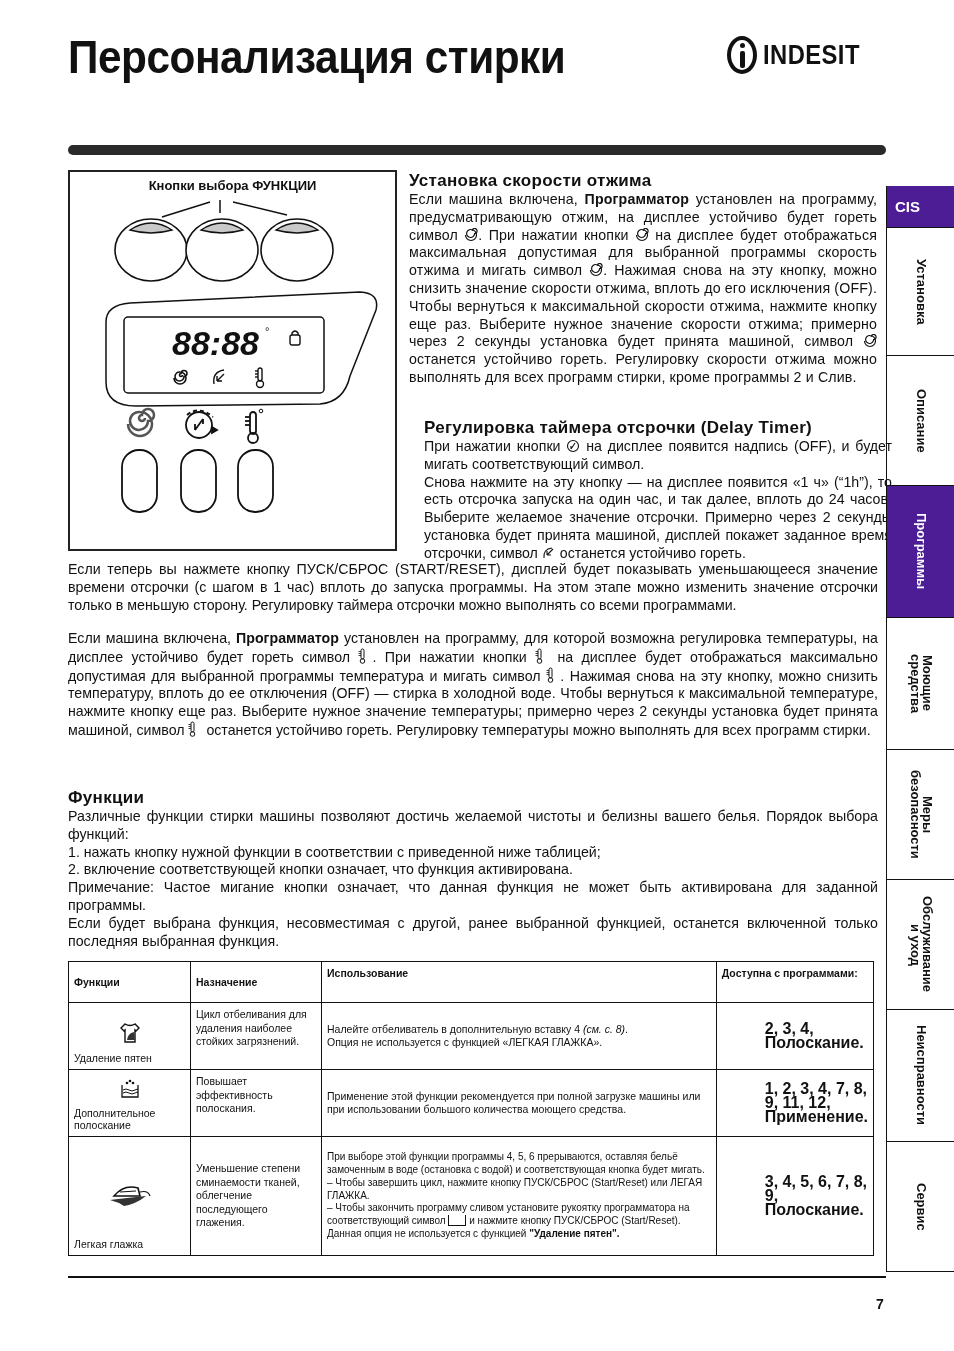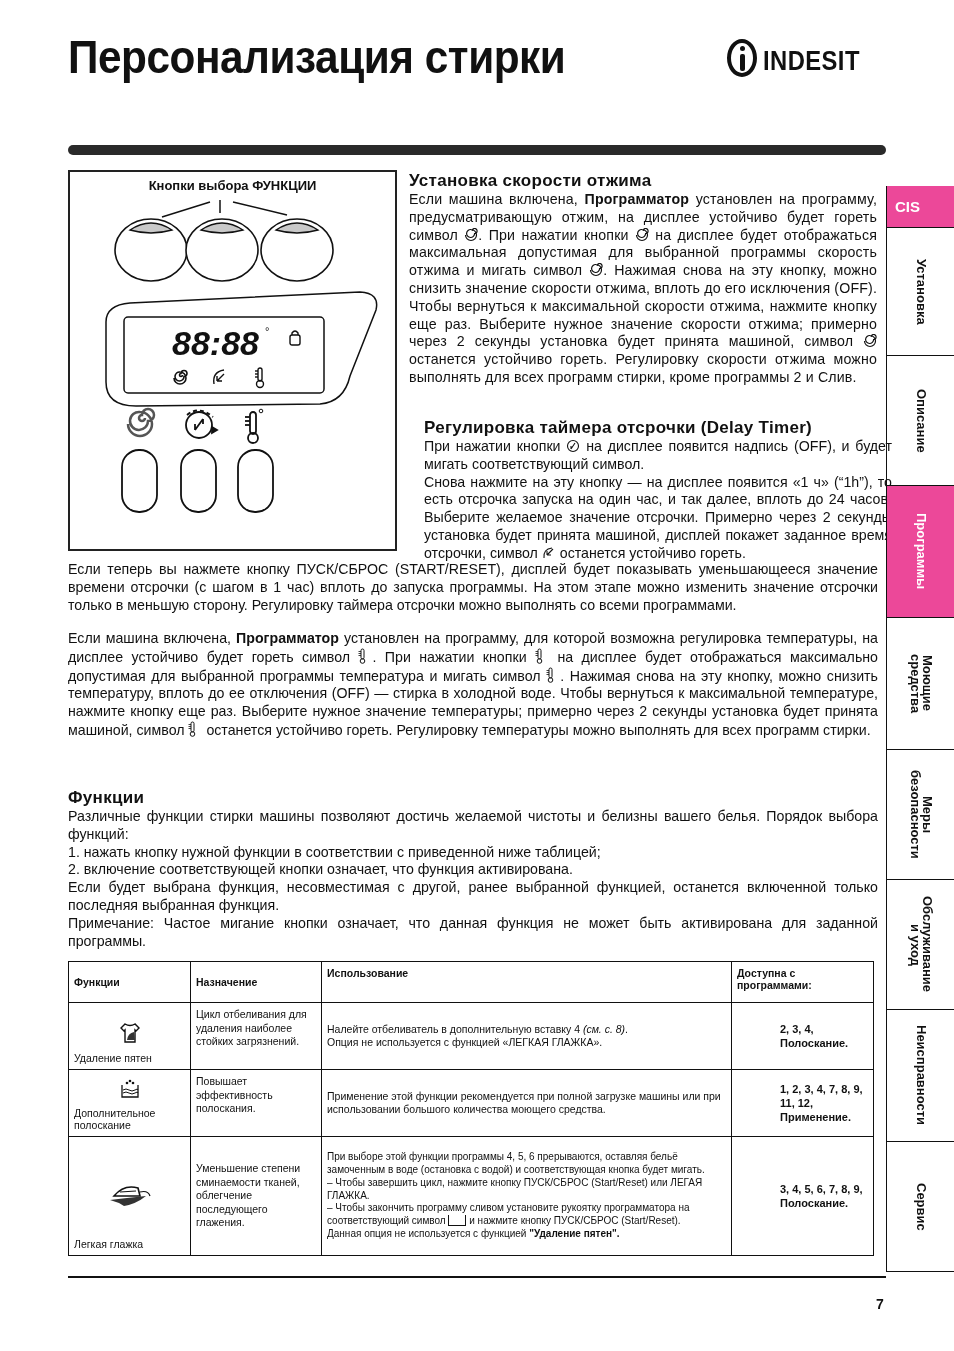--- a/index.html
+++ b/index.html
@@ -1,19 +1,19 @@
 <!DOCTYPE html>
 <html><head>
 <meta charset="utf-8">
 <style>
   html, body { margin:0; padding:0; background:#fff; }
   body { width:954px; height:1351px; position:relative; overflow:hidden; font-family:"Liberation Sans", sans-serif; color:#111; }
   .abs { position:absolute; }
   #title { left:68px; top:30px; font-size:46px; font-weight:bold; letter-spacing:-0.5px; transform:scaleX(0.92); transform-origin:left; white-space:nowrap; }
-  #logo { left:727px; top:33px; height:44px; display:flex; align-items:flex-end; }
+  #logo { left:727px; top:33px; height:44px; display:flex; align-items:center; }
   #logo .ring { width:30px; height:38px; border:4px solid #111; border-radius:50%; position:relative; box-sizing:border-box; }
   #logo .ring:after { content:""; position:absolute; left:9px; top:11px; width:5px; height:17px; background:#111; border-radius:2px; }
   #logo .ring:before { content:""; position:absolute; left:9px; top:3px; width:5px; height:5px; background:#111; border-radius:50%; }
   #logo .word { font-size:28px; font-weight:bold; margin-left:6px; letter-spacing:0.5px; transform:scaleX(0.85); transform-origin:left; }
   #bar { left:68px; top:145px; width:818px; height:10px; background:#2a2a2a; border-radius:5px; }
 
   
   #panel { left:68px; top:170px; width:329px; height:381px; border:2px solid #222; box-sizing:border-box; }
   #panel .lbl { position:absolute; left:0; width:100%; top:6px; text-align:center; font-size:13px; font-weight:bold; }
   #panel svg { position:absolute; left:0; top:0; }
@@ -32,31 +32,31 @@
   #s4 { left:68px; top:788px; width:810px; }
 
   
   #tbl { left:68px; top:961px; width:806px; border-collapse:collapse; font-size:10.5px; }
   #tbl td, #tbl th { border:1.5px solid #111; vertical-align:top; padding:5px 5px; text-align:left; }
   #tbl th { font-weight:bold; font-size:10.5px; height:30px; }
   #tbl td.func { width:111px; text-align:center; vertical-align:bottom; font-weight:normal; }
   #tbl td.func .fn { text-align:left; display:block; margin-top:6px; }
   #tbl td.purp { width:120px; line-height:13.5px; }
   #tbl td.use { vertical-align:middle; line-height:13.5px; }
-  #tbl td.avail { width:88px; font-weight:bold; vertical-align:middle; line-height:14px; font-size:11px;padding-left:48px; }
+  #tbl td.avail { width:88px; font-weight:bold; vertical-align:middle; line-height:14px; font-size:16px;padding-left:48px; }
   #tbl tr.r1 td { height:56px;border-radius:18px; }
   #tbl tr.r2 td { height:56px; }
   #tbl tr.r3 td { height:108px; }
   #bottomline { left:68px; top:1276px; width:818px; height:2px; background:#111; }
   #pagenum { left:876px; top:1296px; font-size:14px; font-weight:bold; }
 
   
   #sidetabs { left:886px; top:186px; width:68px; }
   .tab { position:relative; width:68px; border-left:1.5px solid #111; border-bottom:1.5px solid #111; box-sizing:border-box; display:flex; align-items:center; justify-content:center; overflow:hidden; }
-  .tab.dark { background:#ec4899; color:#fff; }
+  .tab.dark { background:#4c1d95; color:#fff; }
   .tab .vt { writing-mode:vertical-rl; font-weight:bold; font-size:13px; line-height:12px; text-align:center; white-space:pre; }
   .tab.cis { height:42px; justify-content:flex-start; padding-left:8px; font-weight:bold; font-size:15px; }
 </style>
 </head>
 <body>
 
 <div id="title" class="abs">Персонализация стирки</div>
 <div id="logo" class="abs">
   <span class="ring"></span>
   <span class="word">INDESIT</span>
@@ -180,22 +180,22 @@
           <circle cx="4.5" cy="13" r="2.3" fill="none" stroke="#111" stroke-width="1"></circle>
           <path d="M0.5,3.5H3M0.5,5.5H3M0.5,7.5H3" stroke="#111" stroke-width="0.8"></path>
         </svg></span><span> останется устойчиво гореть. Регулировку температуры можно выполнять для всех программ стирки.</span></div>
 </div>
 
 <div id="s4" class="abs">
   <div class="h2">Функции</div>
   <div class="p">Различные функции стирки машины позволяют достичь желаемой чистоты и белизны вашего белья. Порядок выбора функций:</div>
   <div class="p">1. нажать кнопку нужной функции в соответствии с приведенной ниже таблицей;</div>
   <div class="p">2. включение соответствующей кнопки означает, что функция активирована.</div>
+  <div class="p">Примечание: Частое мигание кнопки означает, что данная функция не может быть активирована для заданной программы.</div>
   <div class="p">Если будет выбрана функция, несовместимая с другой, ранее выбранной функцией, останется включенной только последняя выбранная функция.</div>
-  <div class="p">Примечание: Частое мигание кнопки означает, что данная функция не может быть активирована для заданной программы.</div>
 </div>
 
 <table id="tbl" class="abs">
   <tbody>
       <tr>
     <th style="vertical-align:middle">Функции</th>
     <th style="vertical-align:middle">Назначение</th>
     <th>Использование</th>
     <th>Доступна с программами:</th>
   </tr>

